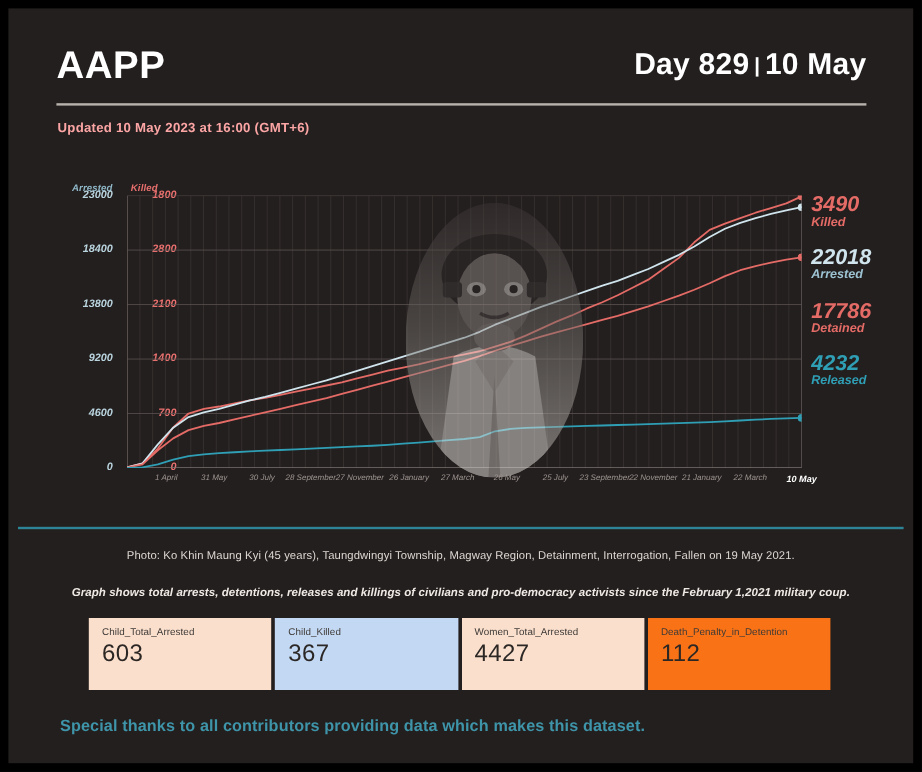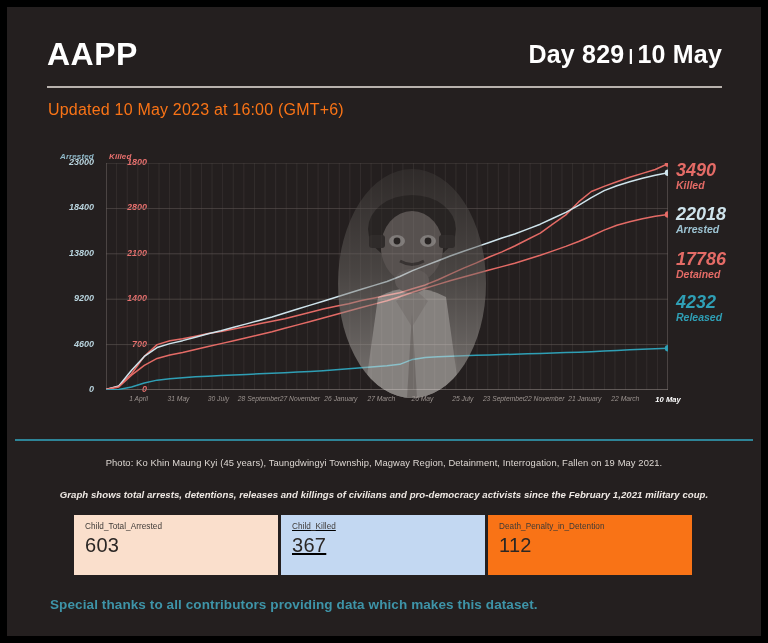--- a/index.html
+++ b/index.html
@@ -62,23 +62,23 @@
     left: 40px;
     top: 79px;
     width: 675px;
     height: 2px;
     background: #b8b2ad;
   }
   .updated {
     position: absolute;
     left: 41px;
     top: 94px;
-    font-size: 16px;
-    font-weight: normal;
-    color: #f97316;
+    font-size: 11px;
+    font-weight: bold;
+    color: #fca5a5;
     letter-spacing: 0.2px;
   }
 
   
   .chartwrap {
     position: absolute;
     left: 41px;
     top: 140px;
     width: 680px;
     height: 265px;
@@ -429,23 +429,27 @@
   <div class="divider"></div>
 
   <div class="photo-caption">Photo: Ko Khin Maung Kyi (45 years), Taungdwingyi Township, Magway Region, Detainment, Interrogation, Fallen on 19 May 2021.</div>
   <div class="graph-note">Graph shows total arrests, detentions, releases and killings of civilians and pro-democracy activists since the February 1,2021 military coup.</div>
 
   <div class="stats" id="stats">
       <div class="statbox" style="background: rgb(250, 223, 204);">
         <span class="lbl">Child_Total_Arrested</span>
         <span class="val">603</span>
       </div>
-      <div class="statbox" style="background: rgb(195, 216, 242); text-decoration: underline;">
+      <div class="statbox" style="background: rgb(195, 216, 242);">
         <span class="lbl">Child_Killed</span>
         <span class="val">367</span>
+      </div>
+      <div class="statbox" style="background: rgb(250, 223, 204);">
+        <span class="lbl">Women_Total_Arrested</span>
+        <span class="val">4427</span>
       </div>
       <div class="statbox" style="background: #f97316;">
         <span class="lbl">Death_Penalty_in_Detention</span>
         <span class="val">112</span>
       </div>
     </div>
 
   <div class="footer">
     <div class="thanks">Special thanks to all contributors providing data which makes this dataset.</div>
   </div>

